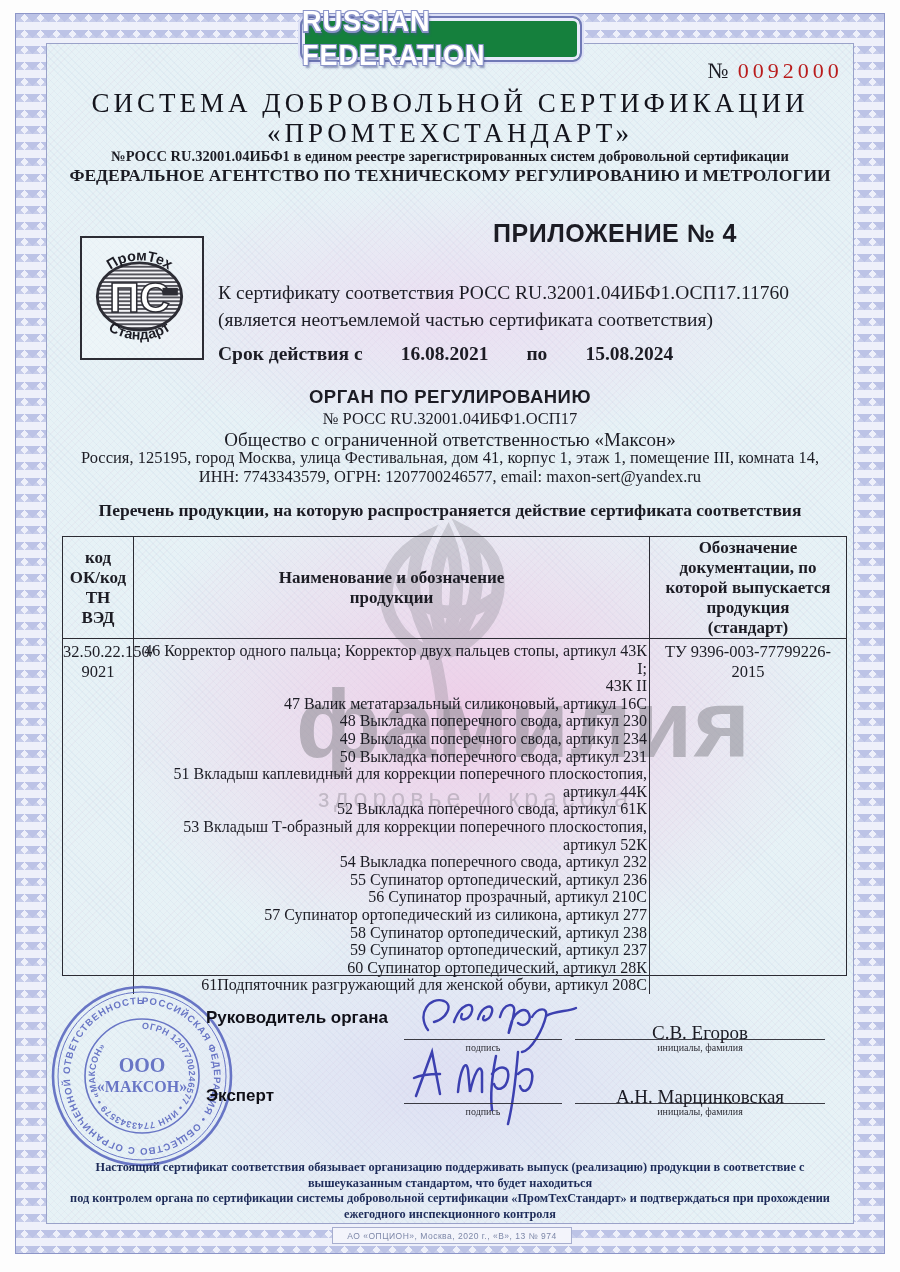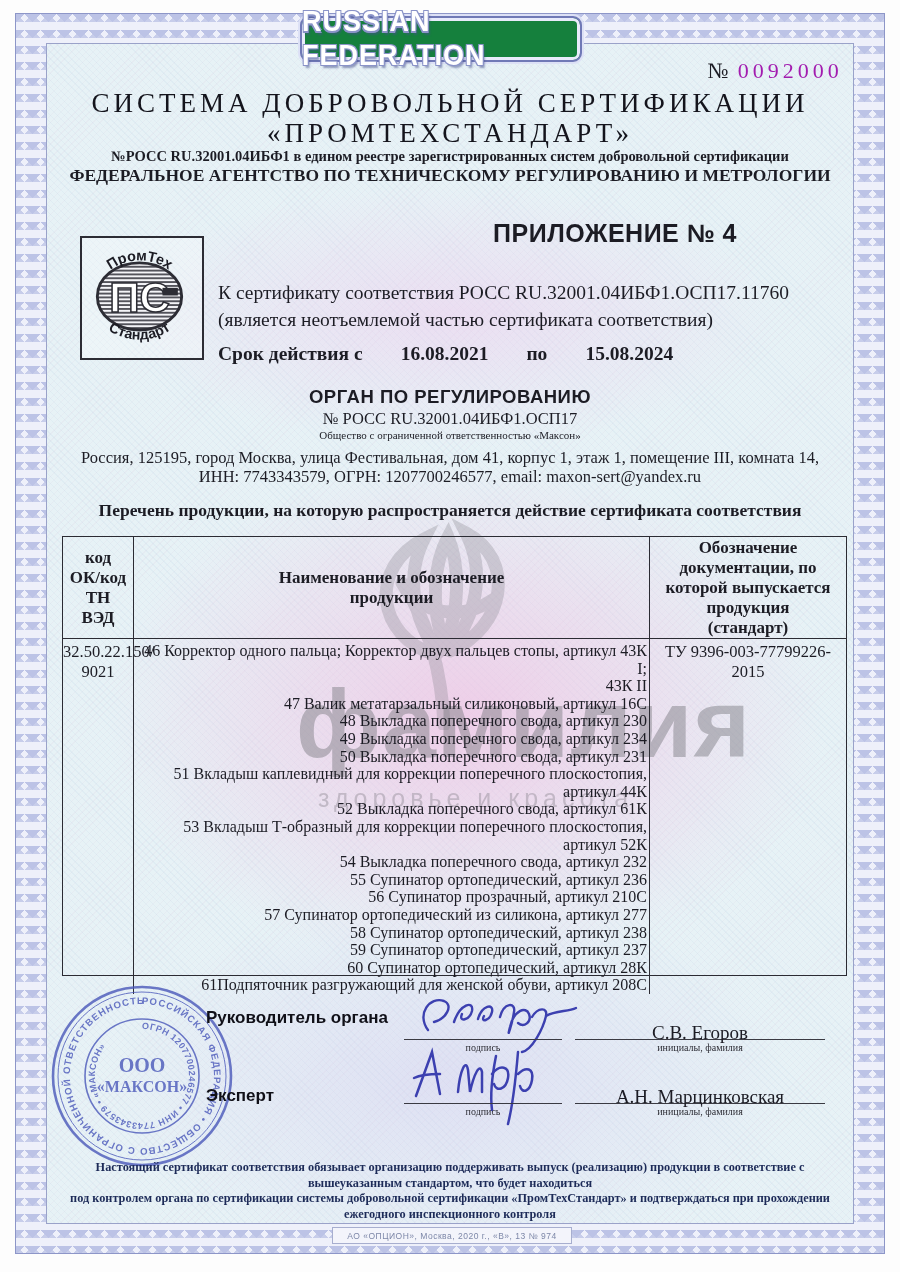--- a/index.html
+++ b/index.html
@@ -25,36 +25,36 @@
       #e7f2f6;}
   
   .banner{position:absolute;left:300px;top:16px;width:278px;height:42px;
     background:#15803d;border:2px solid #7079b6;border-radius:9px;
     box-shadow:0 0 0 2px #dde1f6, inset 0 0 0 3px #e8ebfb;
     display:flex;align-items:center;justify-content:center;}
   .banner span{font-family:"Liberation Sans",sans-serif;font-weight:bold;font-size:27px;
     letter-spacing:1px;color:#fff;transform:scaleY(1.08);
     text-shadow:-1px -1px 0 #8a93c8,1px -1px 0 #8a93c8,-1px 1px 0 #8a93c8,1px 1px 0 #8a93c8,2px 3px 2px rgba(70,80,140,.55);}
   .serial{position:absolute;left:690px;top:58px;width:170px;text-align:center;font-size:22px;letter-spacing:2px;}
-  .serial .num{color:#a21caf;letter-spacing:4px;text-align:center;}
+  .serial .num{color:#b91c1c;letter-spacing:4px;text-align:center;}
   
   .t-center{position:absolute;left:0;width:900px;text-align:center;}
   .sys1{top:88px;font-size:27px;letter-spacing:4px;color:#14141c;}
   .sys2{top:118px;font-size:27px;letter-spacing:4px;color:#14141c;}
   .registry{top:148px;font-size:14.5px;font-weight:bold;}
   .agency{top:165px;font-size:17.5px;font-weight:bold;}
   .apx{top:219px;font-family:"Liberation Sans",sans-serif;font-weight:bold;font-size:25px;padding-left:165px;letter-spacing:.5px;}
   
   .logo{position:absolute;left:80px;top:236px;width:120px;height:120px;border:2.5px solid #2c2c34;background:rgba(255,255,255,.25);}
   .cert1{position:absolute;left:218px;top:282px;font-size:19.5px;}
   .cert2{position:absolute;left:218px;top:309px;font-size:19.5px;}
   .validity{position:absolute;left:218px;top:343px;font-size:19.5px;font-weight:bold;display:flex;gap:38px;}
   .organ-title{top:386px;font-family:"Liberation Sans",sans-serif;font-weight:bold;font-size:18.5px;letter-spacing:.5px;}
   .organ-num{top:409px;font-size:16.5px;}
-  .organ-co{top:429px;font-size:11px;}
+  .organ-co{top:429px;font-size:19px;}
   .organ-addr{top:448px;font-size:16.5px;}
   .organ-req{top:467px;font-size:16.5px;}
   .caption{top:500px;font-size:17.5px;font-weight:bold;}
   
   .wm-emblem{position:absolute;left:318px;top:505px;opacity:.30;}
   .wm-brand{position:absolute;left:296px;top:668px;font-family:"Liberation Sans",sans-serif;font-weight:bold;
     font-size:97px;color:rgba(125,125,132,.48);letter-spacing:1px;}
   .wm-tag{position:absolute;left:318px;top:784px;font-family:Liberation Sans, sans-serif;
     font-size:25px;color:rgba(150,145,155,.48);letter-spacing:5px;}
   

